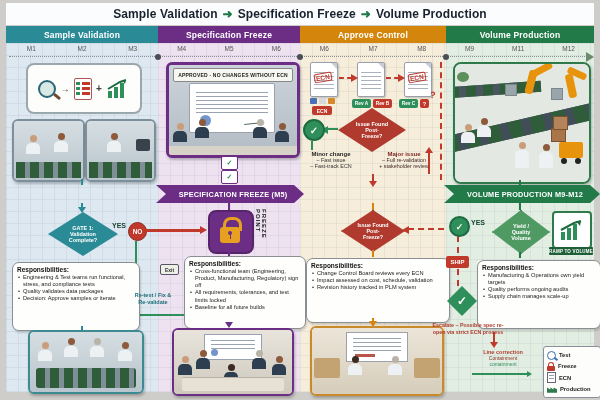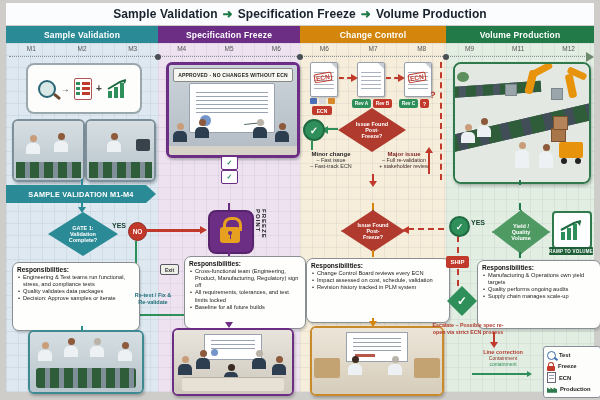--- a/index.html
+++ b/index.html
@@ -70,21 +70,21 @@
     <span>Volume Production</span>
   </div>
 
   <div class="abs ph" style="left:6px;width:152px;background:#2A8A96;">
       <span>Sample Validation</span>
     </div>
   <div class="abs ph" style="left:158px;width:142px;background:#6C2D84;">
       <span>Specification Freeze</span>
     </div>
   <div class="abs ph" style="left:300px;width:146px;background:#D4860C;">
-      <span>Change Control</span>
+      <span>Approve Control</span>
     </div>
   <div class="abs ph" style="left:446px;width:148px;background:#217A48;">
       <span>Volume Production</span>
     </div>
 
   <div class="abs col" style="left:6px;width:152px;background-color:#dde8f1;">
     <div class="months">
       <span>M1</span>
       <span>M2</span>
       <span>M3</span>
@@ -154,23 +154,20 @@
       <div class="person skin2" style="left:20px;top:12px;">
           <div class="head"></div>
           <div class="body"></div>
         </div>
       <div style="position:absolute;right:4px;top:18px;width:14px;height:12px;background:#37424a;border-radius:2px;"></div>
       <div class="tableTop" style="left:2px;right:2px;bottom:2px;height:16px;"></div>
     </div>
   </div>
 
   <div class="abs vline" style="left:81px;top:179px;height:6px;background:#2A8A96;"></div>
-  <div class="abs ban flat" style="left:6px;width:150px;background:#2A8A96;">
-      <span>SAMPLE VALIDATION M1-M4</span>
-    </div>
   <div class="abs vline" style="left:81px;top:203px;height:5px;background:#2A8A96;"></div>
   <div class="abs tri-d" style="left:78px;top:207px;border-top-color:#2A8A96;"></div>
 
   <div class="abs diamond" style="left:48px;top:212px;width:66px;height:44px;background:#2A8A96;font-size:5.5px;padding:0 2px;">
       <span style="width:34px;">GATE 1: Validation Complete?</span>
     </div>
   <span class="abs" style="left:112px;top:222px;font-size:7px;font-weight:bold;color:#1b4332;">YES</span>
   <div class="abs badge" style="left:128px;top:222px;width:17px;height:17px;border-radius:50%;background:#C0392B;font-size:6.5px;border:1.5px solid #8e2a20;">NO</div>
   <div class="abs hline" style="left:146px;top:229px;width:54px;background:#C0392B;height:3px;"></div>
 
@@ -234,20 +231,23 @@
           <div class="head"></div>
           <div class="body"></div>
         </div>
       <div style="position:absolute;left:0;right:0;bottom:0;height:9px;background:#d8d3c8;"></div>
     </div>
   </div>
   <div class="abs vline" style="left:228px;top:155px;height:28px;background:#6C2D84;"></div>
   <div class="abs" style="left:221px;top:156px;width:15px;height:12px;background:#fff;border:1.8px solid #6C2D84;border-radius:2px;color:#2F8F5B;font-size:7px;font-weight:bold;text-align:center;line-height:12px;">✓</div>
   <div class="abs" style="left:221px;top:170px;width:15px;height:12px;background:#fff;border:1.8px solid #6C2D84;border-radius:2px;color:#2F8F5B;font-size:7px;font-weight:bold;text-align:center;line-height:12px;">✓</div>
 
+  <div class="abs ban notch" style="left:156px;width:142px;background:#6C2D84;">
+      <span>SPECIFICATION FREEZE (M5)</span>
+    </div>
   <div class="abs vline" style="left:228px;top:203px;height:7px;background:#6C2D84;"></div>
 
   <div class="abs" style="left:208px;top:210px;width:42px;height:40px;background:#6C2D84;border:2px solid #57246b;border-radius:8px;">
     <div class="shackle" style="left:13px;top:5px;width:13px;height:11px;"></div>
     <div class="lockbody" style="left:10px;top:15px;width:20px;height:16px;">
       <div style="position:absolute;left:8px;top:4px;width:4px;height:4px;background:#6C2D84;border-radius:50%;"></div>
       <div style="position:absolute;left:9.5px;top:7px;width:1.5px;height:5px;background:#6C2D84;"></div>
     </div>
   </div>
   <div class="abs tri-r" style="left:200px;top:226px;border-left-color:#C0392B;"></div>
@@ -407,20 +407,23 @@
           <div class="body" style="height:16px;"></div>
         </div>
       <div style="position:absolute;left:104px;top:78px;width:24px;height:16px;background:#E8930C;border-radius:2px;"></div>
       <div style="position:absolute;left:106px;top:94px;width:6px;height:6px;background:#222;border-radius:50%;"></div>
       <div style="position:absolute;left:120px;top:94px;width:6px;height:6px;background:#222;border-radius:50%;"></div>
       <div style="position:absolute;left:96px;top:64px;width:13px;height:12px;background:#a9764a;border:1px solid #7a5230;"></div>
       <div style="position:absolute;left:98px;top:52px;width:13px;height:12px;background:#b5835a;border:1px solid #7a5230;"></div>
     </div>
   </div>
   <div class="abs vline" style="left:519px;top:180px;height:5px;background:#217A48;"></div>
+  <div class="abs ban notch" style="left:444px;width:150px;background:#217A48;">
+      <span>VOLUME PRODUCTION M9-M12</span>
+    </div>
   <div class="abs vline" style="left:519px;top:203px;height:7px;background:#217A48;"></div>
 
   <div class="abs dash-v" style="left:457px;top:236px;height:50px;"></div>
   <div class="abs check" style="left:449px;top:216px;width:17px;height:17px;font-size:9px;">✓</div>
   <span class="abs" style="left:471px;top:219px;font-size:7px;font-weight:bold;color:#14452f;">YES</span>
   <div class="abs diamond" style="left:492px;top:210px;width:56px;height:42px;background:#4F9A63;font-size:5.5px;border:1px solid #21633a;">
       <span style="width:28px;">Yield / Quality Volume</span>
     </div>
   <div class="abs" style="left:552px;top:211px;width:36px;height:34px;background:#fff;border:2px solid #2F7A4C;border-radius:4px;display:flex;align-items:center;justify-content:center;">
     <svg width="26" height="22" viewBox="0 0 26 22">

